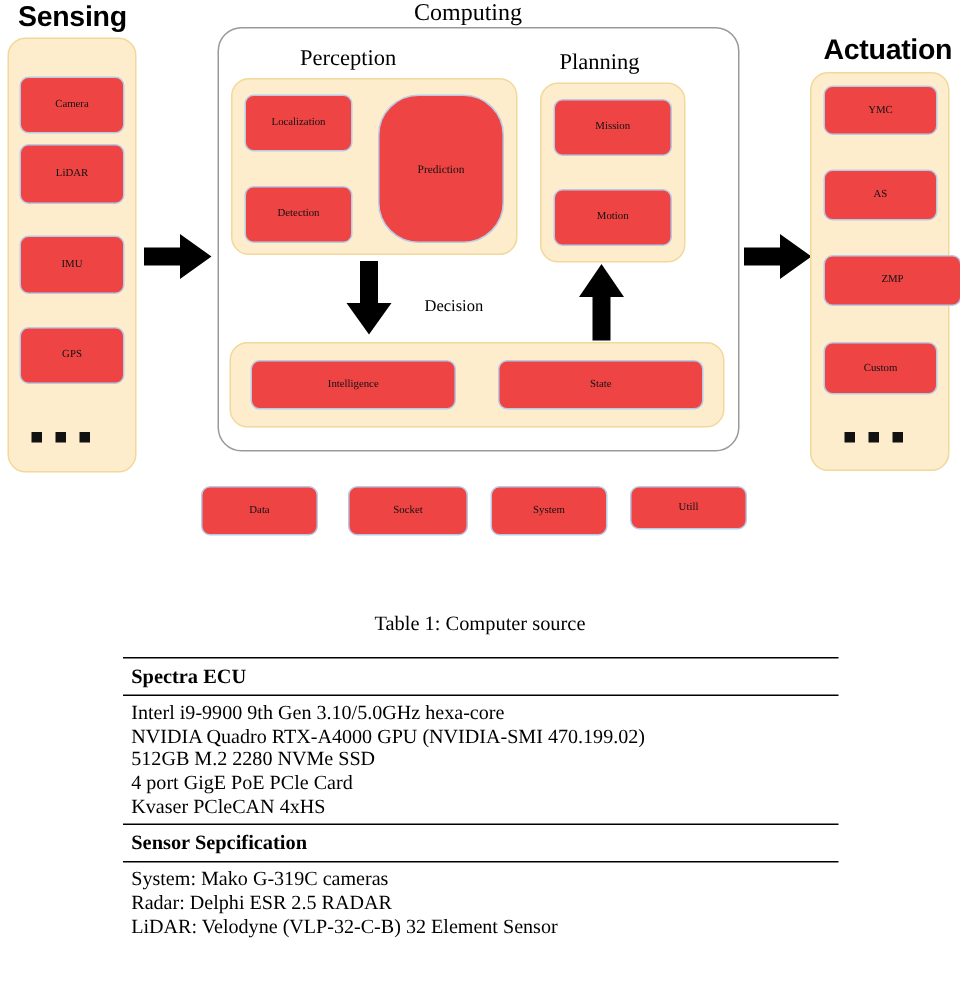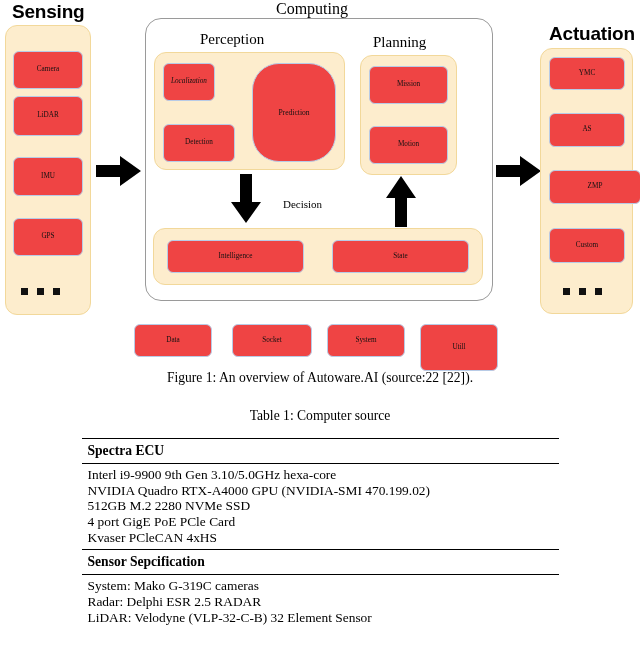--- a/index.html
+++ b/index.html
@@ -120,21 +120,21 @@
   </svg>
 
   <div class="sub-title" style="left:276px;top:0px;font-size:16px;">Computing</div>
 
   <div class="whitebox" style="left:145px;top:18px;width:348px;height:283px;"></div>
 
   <div class="sub-title" style="left:200px;top:31px;font-size:15px;">Perception</div>
 
   <div class="cream" style="left:154px;top:52px;width:191px;height:118px;"></div>
 
-  <div class="blue" style="left:163px;top:63px;width:52px;height:38px;font-style:italic;">Localization</div>
+  <div class="blue" style="left:163px;top:63px;width:72px;height:38px;">Localization</div>
   <div class="blue" style="left:163px;top:124px;width:72px;height:38px;">Detection</div>
   <div class="blue big" style="left:252px;top:63px;width:84px;height:99px;">Prediction</div>
 
   <div class="sub-title" style="left:373px;top:34px;font-size:15px;">Planning</div>
 
   <div class="cream" style="left:360px;top:55px;width:97px;height:120px;"></div>
 
   <div class="blue" style="left:369px;top:66px;width:79px;height:38px;">Mission</div>
   <div class="blue" style="left:369px;top:126px;width:79px;height:38px;">Motion</div>
 
@@ -168,23 +168,22 @@
 
   <div class="dots" style="left:563px;top:288px;">
     <i></i>
     <i></i>
     <i></i>
   </div>
 
   <div class="blue" style="left:134px;top:324px;width:78px;height:33px;">Data</div>
   <div class="blue" style="left:232px;top:324px;width:80px;height:33px;">Socket</div>
   <div class="blue" style="left:327px;top:324px;width:78px;height:33px;">System</div>
-  <div class="blue" style="left:420px;top:324px;width:78px;height:47px;">Utill</div>
-
-  <div class="caption" style="left:0;top:370px;">Figure 1: An overview of Autoware.AI (source:22 [22]).</div>
+  <div class="blue" style="left:420px;top:324px;width:78px;height:29px;">Utill</div>
+
 </div>
 
 <div id="tablewrap">
 
   <div class="tbl-caption">Table 1: Computer source</div>
 
   <table class="setup">
     <tbody>
       <tr>
         <td class="hdr rule-top">Spectra ECU</td>

